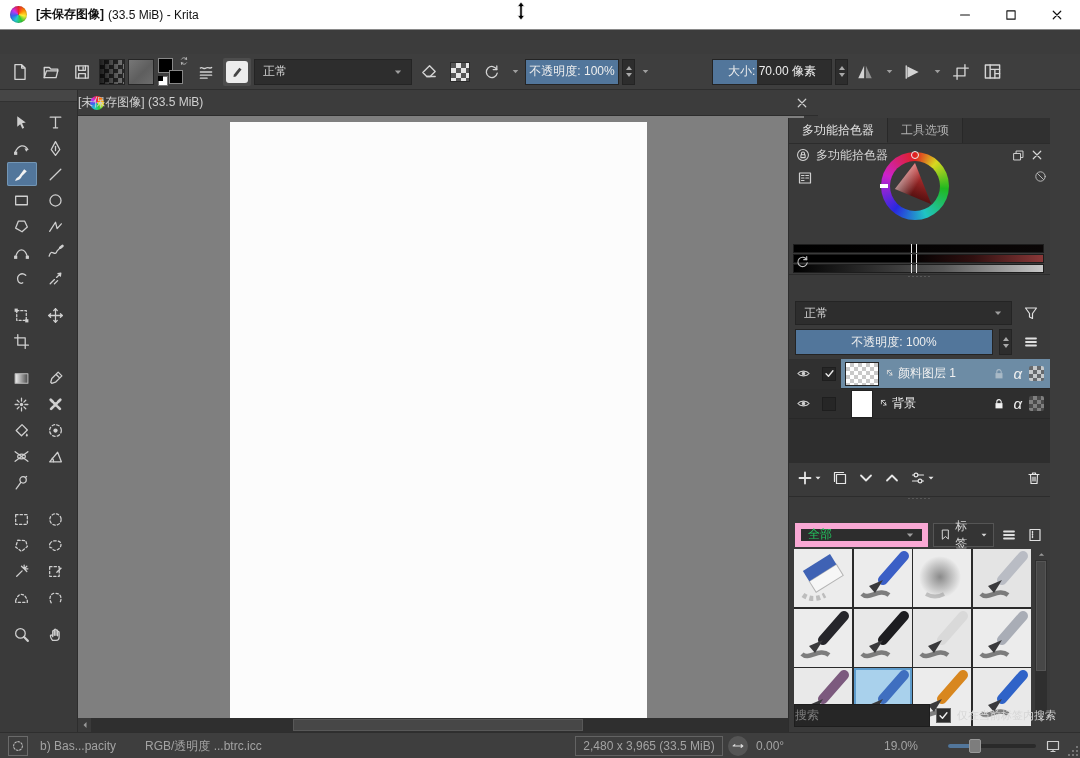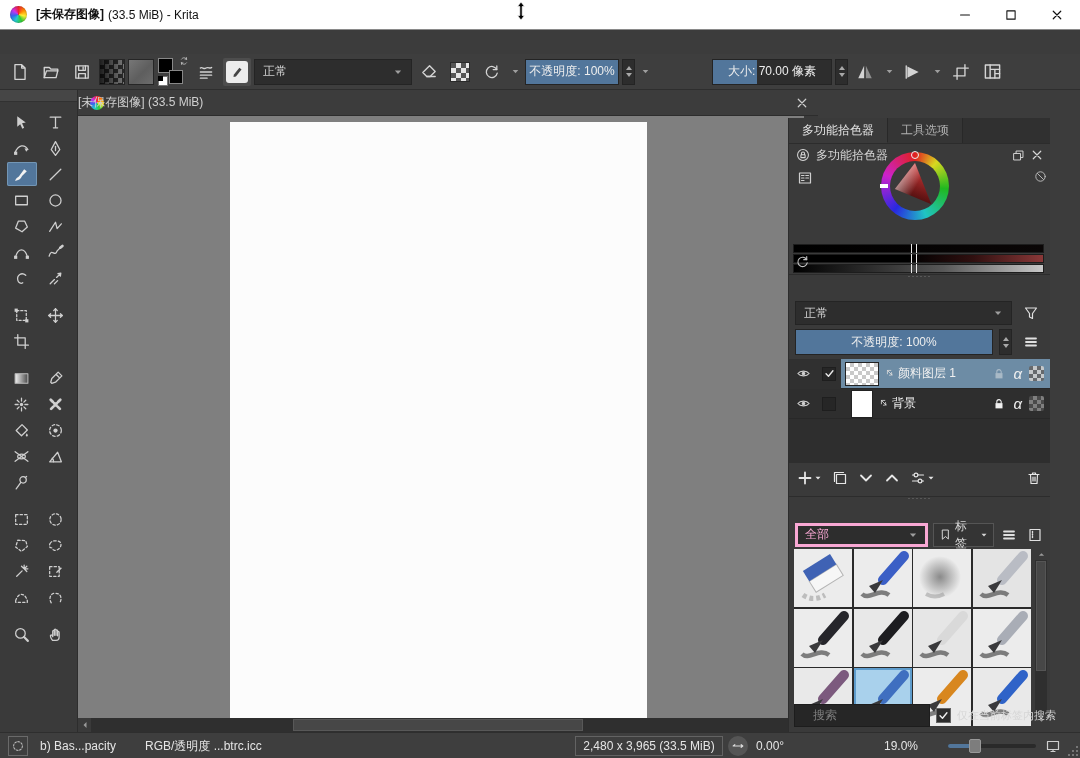--- a/index.html
+++ b/index.html
@@ -113,38 +113,38 @@
 .licons{display:flex;align-items:center;gap:7px;padding-right:6px;color:#f0f0f0;}
 .licons .dim{opacity:.45;}
 .alpha{font-size:15px;font-style:italic;}
 .ichk{width:15px;height:15px;background:repeating-conic-gradient(#cfcfcf 0 25%,#666 0 50%) 0 0/8px 8px;opacity:.9;border-radius:2px;}
 .lrow:not(.sel) .ichk{opacity:.5;}
 .lbtns{position:absolute;left:8px;right:8px;bottom:4px;height:28px;display:flex;align-items:center;gap:10px;color:#e6e6e6;}
 .lbtn{display:flex;align-items:center;gap:1px;}
 .lbtns .spacer{flex:1;}
 
 .btoolrow{position:absolute;left:6px;top:25px;right:4px;height:25px;display:flex;gap:5px;align-items:center;}
-.bfilter{width:138px;height:24px;background:var(--widget);border:3px solid #f9a8d4;display:flex;align-items:center;padding:0 7px;color:#f9a8d4;}
+.bfilter{width:138px;height:24px;background:var(--widget);border:6px solid #f9a8d4;display:flex;align-items:center;padding:0 7px;color:#22c55e;}
 .btag{height:24px;border:1px solid #555;background:#343434;display:flex;align-items:center;padding:0 5px;gap:3px;color:#d6d6d6;}
 .bico{width:22px;height:24px;display:flex;align-items:center;justify-content:center;color:#e0e0e0;}
 .bgrid{position:absolute;left:5px;top:52px;width:237px;height:177px;display:grid;grid-template-columns:repeat(4,58px);grid-auto-rows:58px;gap:1.5px;background:#2a2a2a;}
 .tile{position:relative;overflow:hidden;}
 .tile svg{position:absolute;inset:0;width:100%;height:100%;}
 .tile.selected{outline:2px solid #5e9ccc;outline-offset:-2px;}
 .bvscroll{position:absolute;right:3px;top:52px;width:12px;height:177px;background:#2f2f2f;}
 .bvscroll .up{position:absolute;top:0;left:0;right:0;height:11px;display:flex;align-items:center;justify-content:center;background:#3a3a3a;color:#999;}
 .bvscroll .dn{position:absolute;bottom:0;left:0;right:0;height:11px;display:flex;align-items:center;justify-content:center;background:#3a3a3a;color:#999;}
 .bvscroll .th{position:absolute;top:12px;left:1px;right:1px;height:110px;background:#474747;border:1px solid #555;}
 .bsearch{position:absolute;left:5px;right:4px;bottom:4px;height:26px;display:flex;align-items:center;gap:6px;}
-.bsearch input{width:136px;height:23px;background:#262626;border:1px solid #1d1d1d;color:#c8c8c8;padding:0 18px;font-size:12px;outline:none;}
+.bsearch input{width:136px;height:23px;background:#262626;border:1px solid #1d1d1d;color:#c8c8c8;padding:0 0;font-size:12px;outline:none;}
 .bsearch input::placeholder{color:#7d7d7d;}
 .bchk{width:15px;height:15px;background:#2c2c2c;border:1px solid #666;display:flex;align-items:center;justify-content:center;color:#eee;flex:none;}
 .bchklabel{font-size:11px;color:#d6d6d6;white-space:nowrap;}
 
-.statusbar{position:absolute;left:0;right:0;bottom:0;height:26px;background:#3e3e3e;border-top:1px solid #2e2e2e;color:#e5e5e5;}
+.statusbar{position:absolute;left:0;right:0;bottom:0;height:26px;background:#3e3e3e;border-top:1px solid #2e2e2e;color:#a3a3a3;}
 .st{position:absolute;top:0;height:26px;display:flex;align-items:center;}
 .st-selicon{left:8px;width:20px;height:20px;top:3px;border:1px solid #6a6a6a;display:flex;align-items:center;justify-content:center;color:#bbb;}
 .st-brush{left:40px;}
 .st-profile{left:145px;}
 .st-dim{left:575px;width:148px;top:3px;height:20px;border:1px solid #636363;justify-content:center;}
 .st-rot-ic{left:728px;width:20px;height:20px;top:3px;border-radius:50%;background:#555;display:flex;align-items:center;justify-content:center;color:#ddd;}
 .st-rot{left:756px;}
 .st-zoomtxt{left:884px;}
 .zslider{position:absolute;left:948px;top:0;width:88px;height:26px;}
 .zslider .track{position:absolute;left:0;right:0;top:11px;height:4px;background:#2a2a2a;border-radius:2px;}

